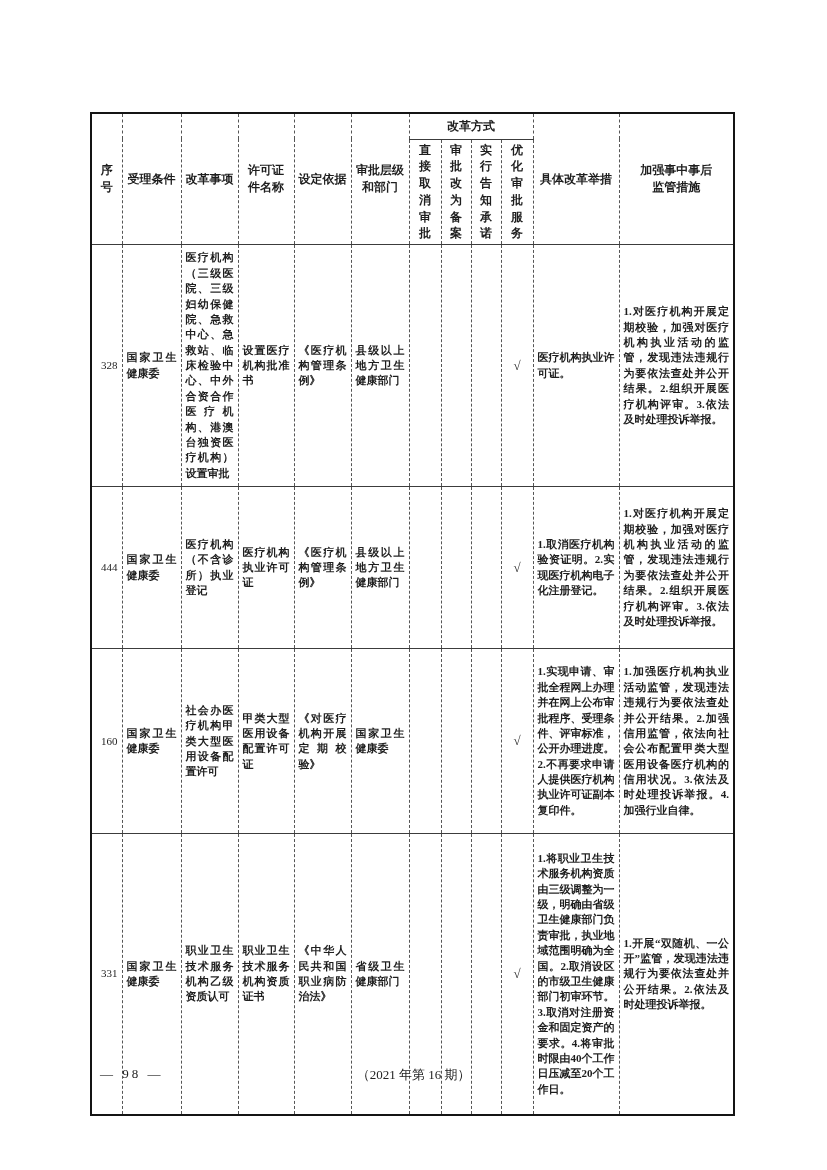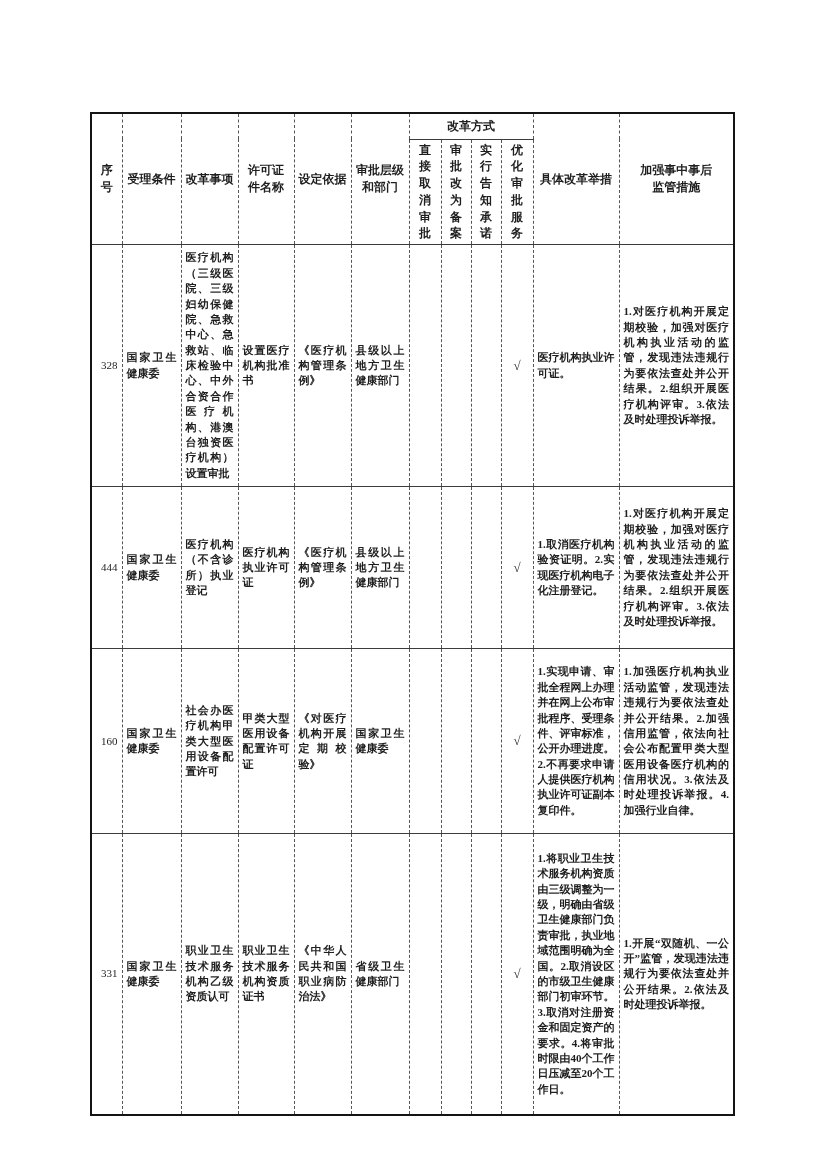--- a/index.html
+++ b/index.html
@@ -173,14 +173,18 @@
         <td class="c-check"></td>
         <td class="c-check"></td>
         <td class="c-check"></td>
         <td class="c-check">√</td>
         <td class="c-text">1.将职业卫生技术服务机构资质由三级调整为一级，明确由省级卫生健康部门负责审批，执业地域范围明确为全国。2.取消设区的市级卫生健康部门初审环节。3.取消对注册资金和固定资产的要求。4.将审批时限由40个工作日压减至20个工作日。</td>
         <td class="c-text">1.开展“双随机、一公开”监管，发现违法违规行为要依法查处并公开结果。2.依法及时处理投诉举报。</td>
       </tr>
     </tbody>
   </table>
 
+  <div class="footer">
+    <span class="pageno">— 98 —</span>
+    <span class="issue">（2021 年第 16 期）</span>
+  </div>
 
 </div>
 
 </body></html>

